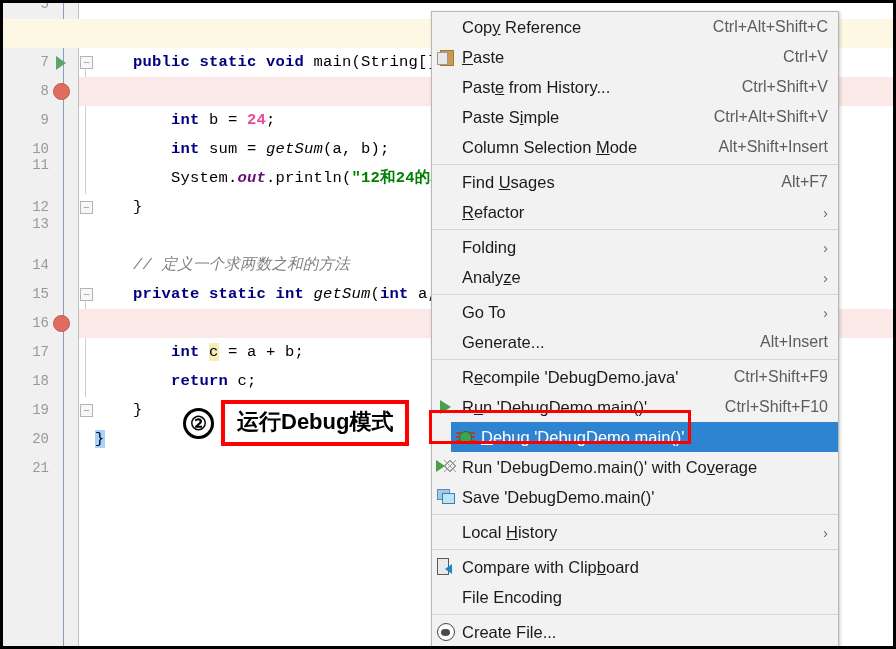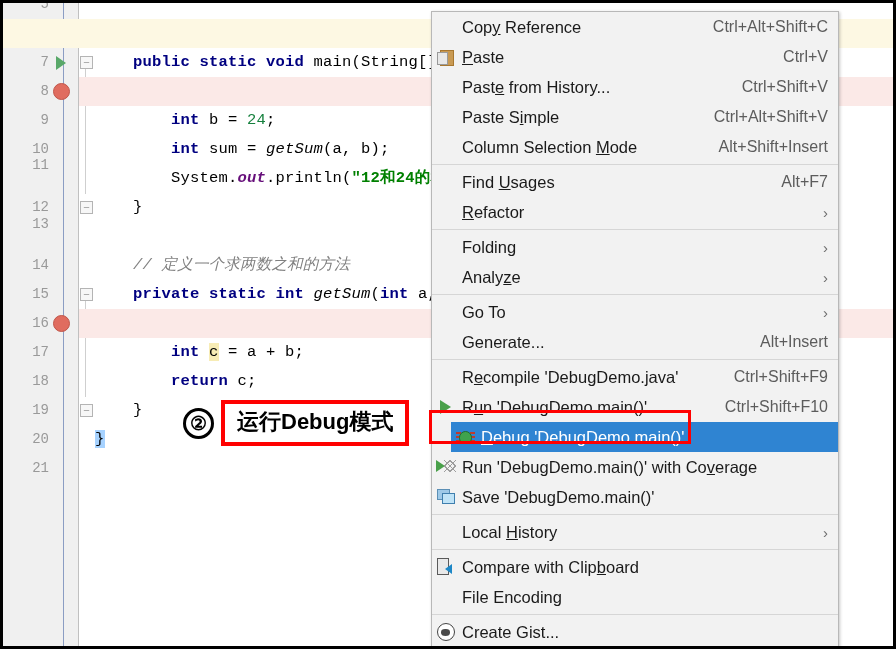--- a/index.html
+++ b/index.html
@@ -107,21 +107,21 @@
     position: absolute;
     left: 16px;
     white-space: pre;
     font-family: "Liberation Mono", monospace;
     font-size: 15.5px;
     line-height: 29px;
     color: #000000;
     letter-spacing: 0.2px;
   }
   .kw  { color: #000080; font-weight: bold; }
-  .num { color: #15803d; }
+  .num { color: #ec4899; font-weight: bold; }
   .str { color: #008000; font-weight: bold; }
   .fld { color: #660e7a; font-style: italic; font-weight: bold; }
   .mth { color: #000000; font-style: italic; }
   .cmt { color: #808080; font-style: italic; }
   .plain { color: #000000; }
   .caret-sel { background: #a6d2ff; }
   .ident-hl  { background: #f7ecb5; }
 
   
   #annotation {
@@ -535,19 +535,19 @@
       </div>
       <div class="mi">
         <span class="mi-icon"></span>
         <span class="mi-label">File Encoding</span>
       </div>
       <div class="mi-sep"></div>
       <div class="mi">
         <span class="mi-icon">
           <span class="ic-gist"></span>
         </span>
-        <span class="mi-label">Create Gist...</span>
+        <span class="mi-label">Create File...</span>
       </div>
     </div>
 
   <div id="debug-highlight"></div>
 
 </div>
 
 </body></html>

